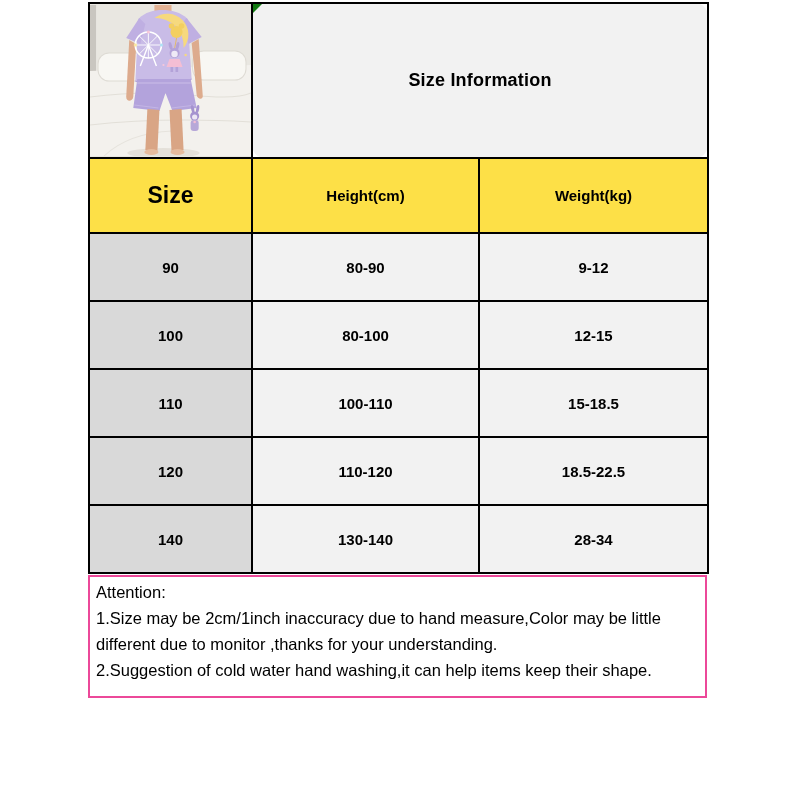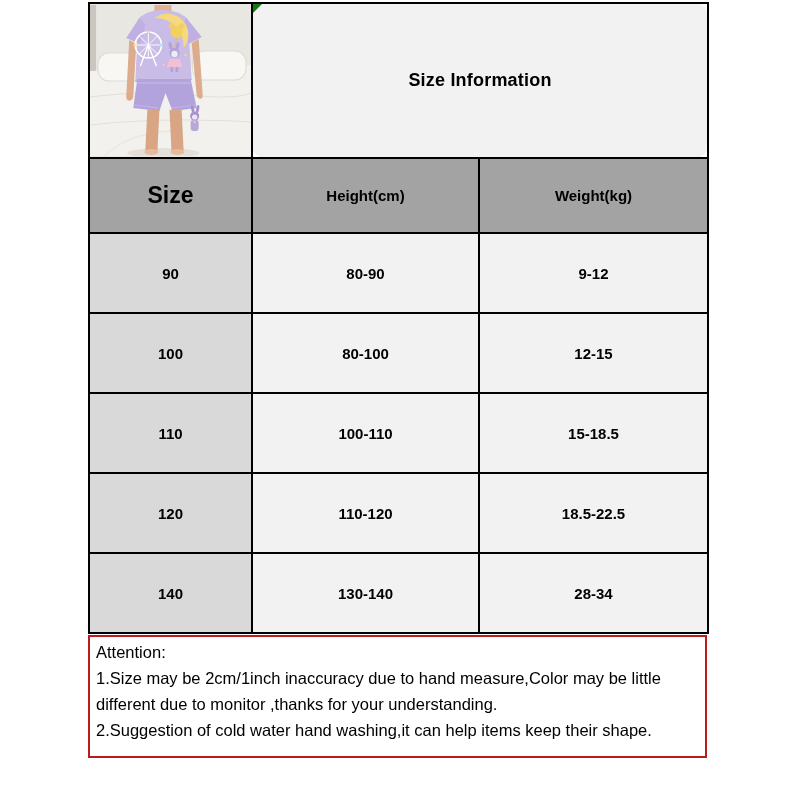--- a/index.html
+++ b/index.html
@@ -20,28 +20,28 @@
   td.title-cell{
     background:#f2f2f2;font-size:18px;font-weight:700;position:relative;
     letter-spacing:.2px;
     border-radius:13px;
   }
   .corner-marker{
     position:absolute;left:0;top:0;width:0;height:0;
     border-top:9px solid #127a12;border-right:9px solid transparent;
   }
   tr.head-row{height:75px;}
-  tr.head-row th{background:#a3a3a3;font-size:15px;font-weight:700;}
+  tr.head-row th{background:#fde047;font-size:15px;font-weight:700;}
   tr.head-row th.size-head{font-size:23px;}
-  tr.data-row{height:80px;}
+  tr.data-row{height:68px;}
   tr.data-row td{font-size:15px;font-weight:700;}
   td.size-col{background:#d9d9d9;}
   td.val-col{background:#f2f2f2;}
   .attention{
-    margin-top:1px;border:2px solid #b91c1c;background:#fff;
+    margin-top:1px;border:2px solid #ec4899;background:#fff;
     box-sizing:border-box;height:123px;
     padding:2px 8px 0 6px;font-size:16.5px;line-height:26px;
   }
   .attention p{margin:0;}
 </style>
 </head>
 <body>
 
 <div class="sheet">
   <table class="size-table">

